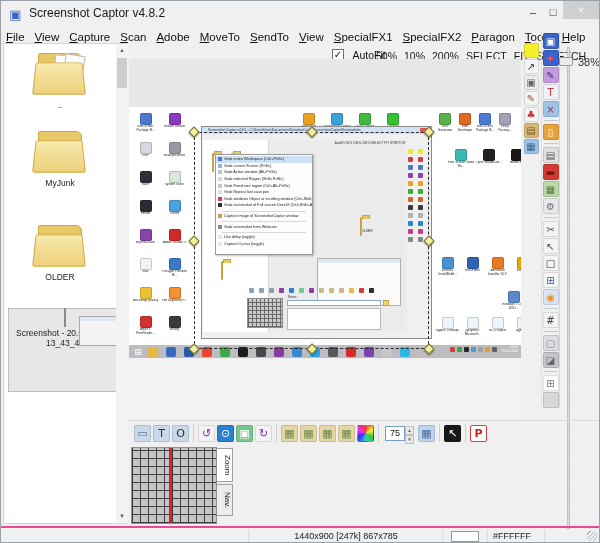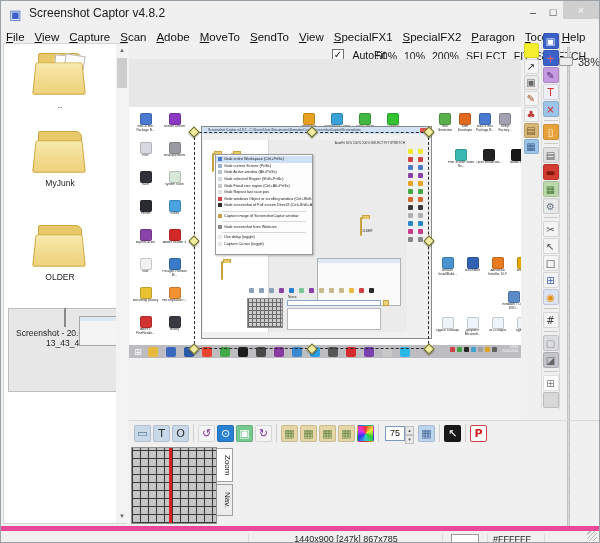--- a/index.html
+++ b/index.html
@@ -168,21 +168,21 @@
   #namepanel{left:234px;top:444px;width:364px;height:80px}
   #lab-name{left:6px;top:1px;font-size:8.5px;color:#222}
   #inp-name{left:4px;top:12px;width:222px;height:15px;background:#fff;border:1px solid #7a9cc4;font-size:9px;padding:0 3px;color:#111;font-family:"Liberation Sans",sans-serif}
   #btn-folder{left:230px;top:12px;width:17px;height:15px;background:#ffd75e;border:1px solid #c8962a;border-radius:2px;
               font-size:8px;line-height:14px;text-align:center;color:#2a8a2a;cursor:pointer}
   #lab-qf{left:246px;top:1px;font-size:8.5px;color:#222}
   #inp-qf{left:246px;top:12px;width:112px;height:15px;background:#fff;border:1px solid #9ab2cc;font-size:9px;padding:0 3px;font-family:"Liberation Sans",sans-serif}
   #ta-note{left:4px;top:32px;width:354px;height:46px;background:#fff;border:1px solid #b8c8d8;font-size:8.5px;padding:2px 3px;color:#111;resize:none;font-family:"Liberation Sans",sans-serif}
 
   
-  #statusbar{left:0;top:525px;width:598px;height:17px;border-top:5px solid #ec4899;font-size:9px;color:#222}
+  #statusbar{left:0;top:525px;width:598px;height:17px;border-top:2px solid #ec4899;font-size:9px;color:#222}
   .ssep{position:absolute;top:2px;width:1px;height:13px;background:#dcdcdc}
   #st-dims{left:250px;top:3px;width:190px;text-align:center}
   #st-swatch{left:450px;top:3px;width:28px;height:11px;border:1px solid #9a9a9a}
   #st-hex{left:492px;top:3px}
   #grip{right:2px;bottom:2px;width:10px;height:10px;background:repeating-linear-gradient(135deg,transparent 0 2px,#b4b4b4 2px 3px)}
 </style>
 </head>
 <body>
 
 <div id="app">

